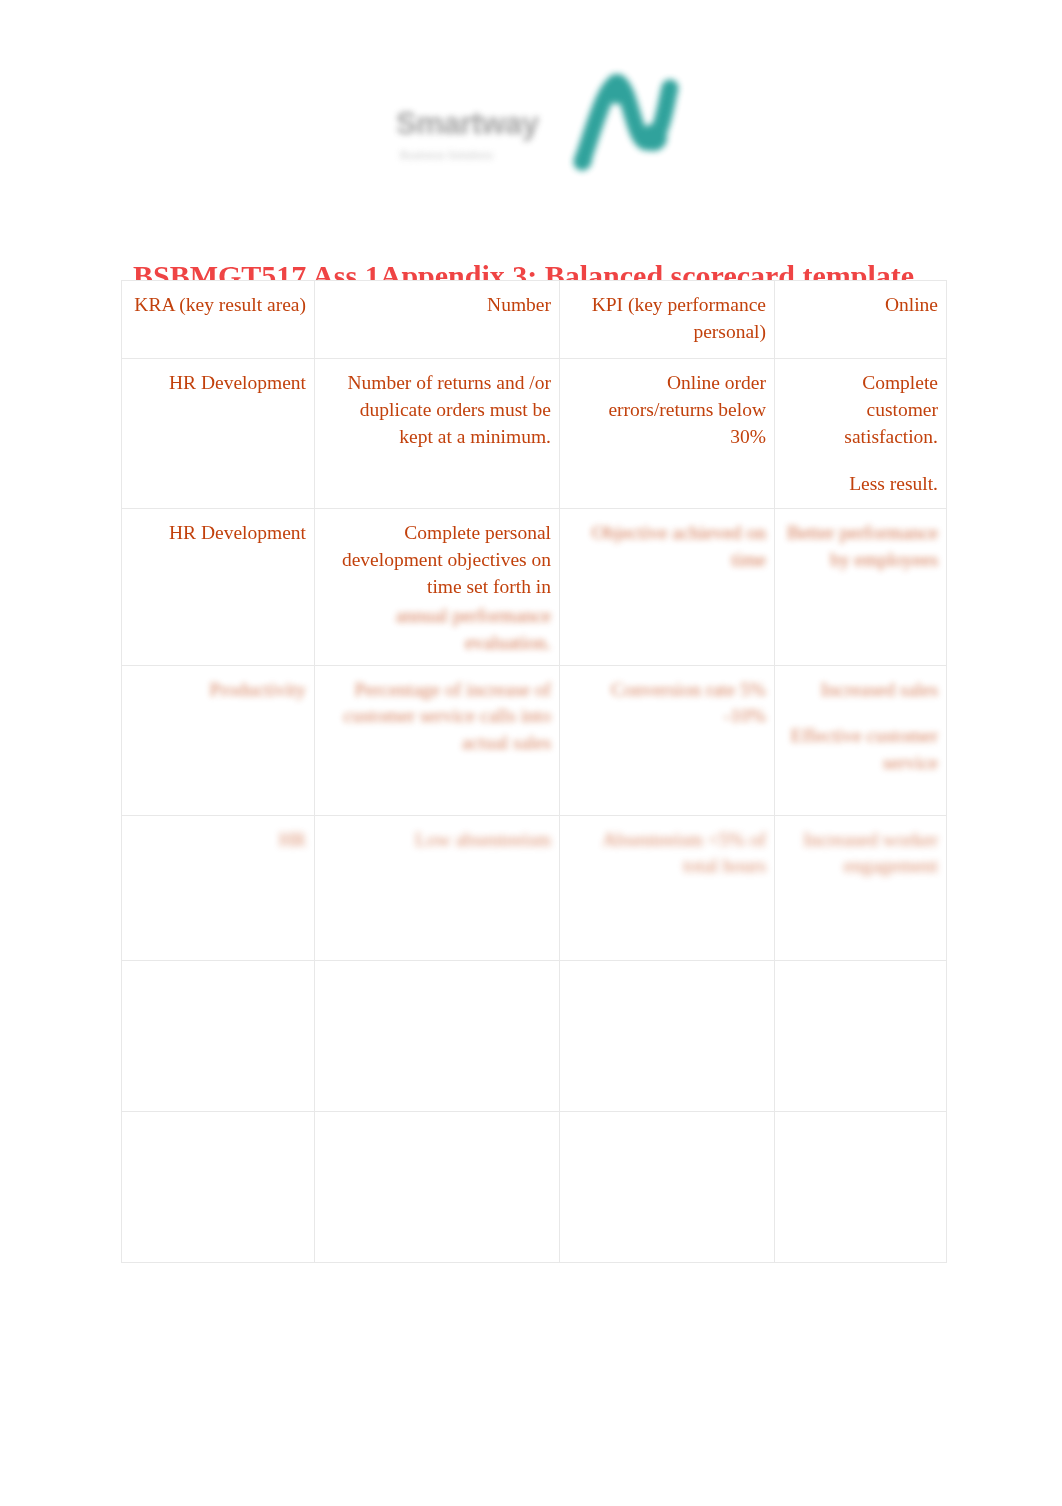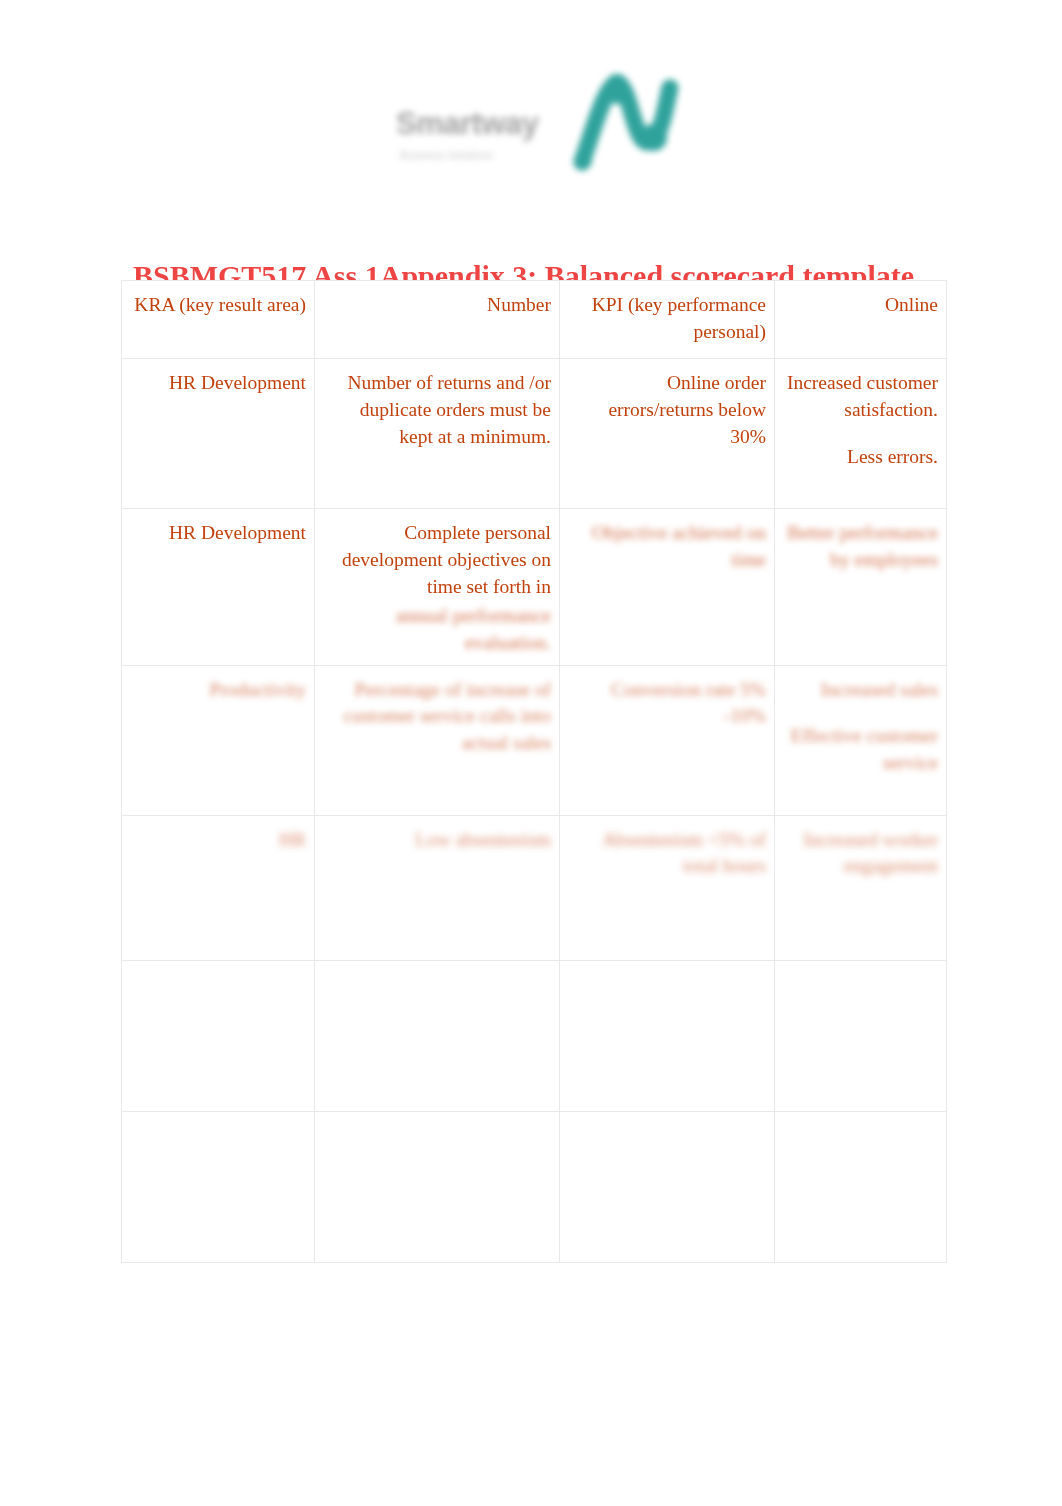--- a/index.html
+++ b/index.html
@@ -185,22 +185,22 @@
         <td>
           <p class="cell-p b0">HR Development</p>
         </td>
         <td>
           <p class="cell-p b0">Number of returns and /or duplicate orders must be kept at a minimum.</p>
         </td>
         <td>
           <p class="cell-p b0">Online order errors/returns below 30%</p>
         </td>
         <td>
-          <p class="cell-p b0">Increased customer satisfaction.</p>
-          <p class="cell-p b0">Less errors.</p>
+          <p class="cell-p b0">Complete customer satisfaction.</p>
+          <p class="cell-p b0">Less result.</p>
         </td>
       </tr>
 
       <tr class="row-r2">
         <td>
           <p class="cell-p b0">HR Development</p>
         </td>
         <td>
           <p class="cell-p b0">Complete personal development objectives on time set forth in</p>
           <p class="cell-p b2" style="margin-top:2px">annual performance evaluation.</p>

